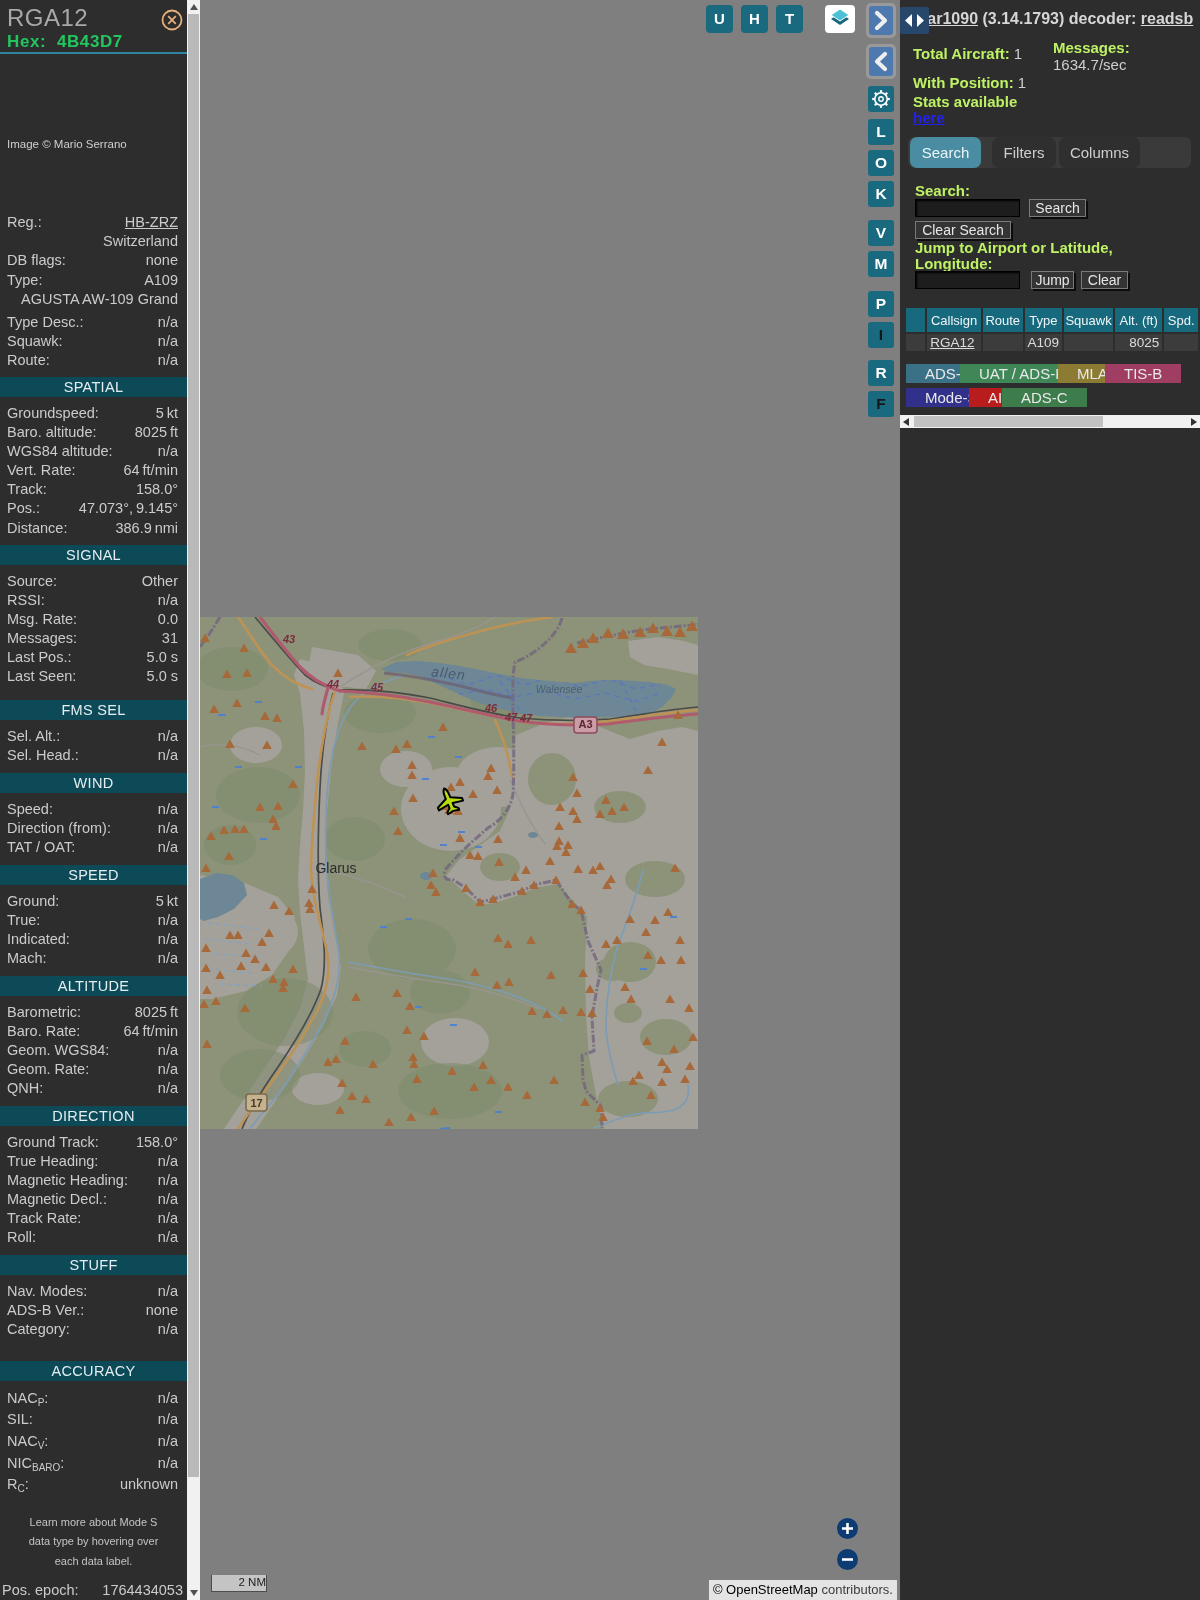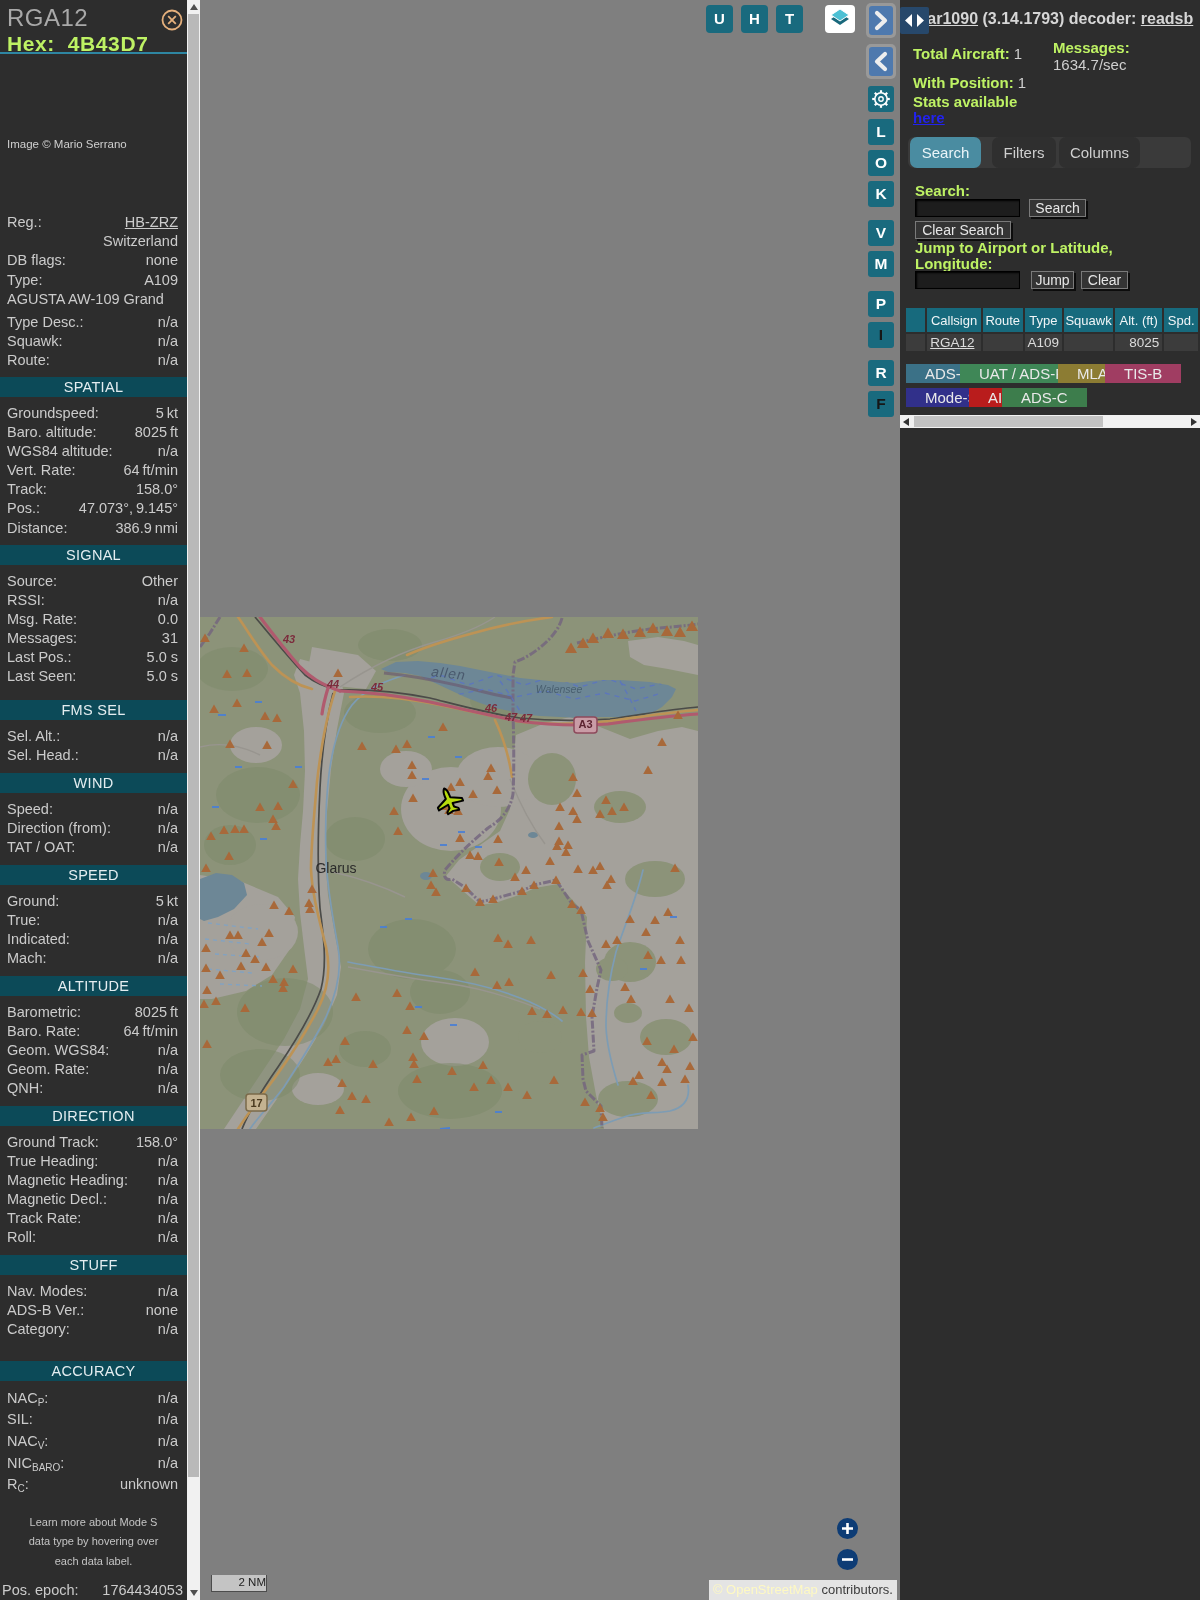--- a/index.html
+++ b/index.html
@@ -3,30 +3,30 @@
 <style>
 *{margin:0;padding:0;box-sizing:border-box}
 html,body{width:1200px;height:1600px;overflow:hidden;background:#7f7f7f;font-family:"Liberation Sans",sans-serif}
 #page{position:relative;width:1200px;height:1600px}
 
 #side{position:absolute;left:0;top:0;width:200px;height:1600px;background:#2d2d2d}
 #sscroll{position:absolute;right:0;top:0;width:13px;height:1600px;background:#f1f1f1}
 #sthumb{position:absolute;left:1px;top:14px;width:11px;height:1463px;background:#b9b9b9}
 .sarr{position:absolute;width:0;height:0}
 #title{position:absolute;left:7px;top:4px;font-size:24px;color:#a9a9a9;letter-spacing:0.5px}
-#hex{position:absolute;left:7px;top:32px;font-size:21px;font-weight:bold;color:#bef264;letter-spacing:0.6px}
+#hex{position:absolute;left:7px;top:32px;font-size:17px;font-weight:bold;color:#22c55e;letter-spacing:0.6px}
 #hr1{position:absolute;left:0;top:52px;width:187px;height:2px;background:#2e86a2}
 #credit{position:absolute;left:7px;top:138px;font-size:11.5px;color:#cfcfcf}
 #closex{position:absolute;left:160px;top:8px}
 #srows{position:absolute;left:0;top:213px;width:187px}
 .row{height:19.2px;line-height:19.2px;font-size:14.5px;color:#cbcbcb;padding:0 9px 0 7px;overflow:hidden}
 .row .lab{float:left}
 .row .val{float:right}
 .row .cval{display:block;text-align:right;padding-right:2px}
-.row.ctr .cval{text-align:left;padding-right:0}
+.row.ctr .cval{text-align:right;padding-right:0}
 .mt4{margin-top:4px}
 .mt6{}
 .und{text-decoration:underline}
 .sec{position:absolute;left:0;width:187px}
 .sechdr{height:20px;line-height:20px;background:#0c4a58;color:#e4edf0;text-align:center;font-size:14.5px;margin-bottom:6.5px;letter-spacing:0.3px}
 .acc{height:21.7px;line-height:21.7px}
 sub{font-size:10px;vertical-align:-3px}
 #learn{position:absolute;left:0;top:1513px;width:187px;text-align:center;font-size:11px;line-height:19.3px;color:#c4c4c4}
 #epoch{position:absolute;left:0;top:1580px;width:187px;height:20px;line-height:20px;font-size:14.5px;color:#cbcbcb}
 #epoch .lab{float:left;padding-left:2px}
@@ -37,21 +37,21 @@
 .sq{position:absolute;width:27px;height:28px;border-radius:4px;background:#196a7e;color:#fff;font-weight:bold;font-size:15px;text-align:center;line-height:28px}
 #lyr{position:absolute;left:625px;top:5px;width:30px;height:28px;border-radius:4px;background:#fff}
 #ctrcol{position:absolute;left:664px;top:0;width:36px;height:430px}
 .frame{position:absolute;left:2px;width:30px;height:35px;background:#999;border-radius:5px}
 .bluebtn{position:absolute;left:3px;top:3px;width:24px;height:29px;background:#4e79ae;border-radius:3px}
 .mbtn{position:absolute;left:4px;width:26px;height:26px;border-radius:3px;background:#196a7e;color:#fff;font-weight:bold;font-size:15.5px;text-align:center;line-height:26px}
 .mbtn.b{color:#161616}
 .zoomc{position:absolute;left:637px;width:21px;height:21px;border-radius:50%;background:#0d3c75;color:#fff;text-align:center;font-weight:bold}
 #scale{position:absolute;left:11px;top:1575px;width:56px;height:17px;background:rgba(223,223,223,0.72);border:1px solid #4c4c4c;border-top:none;text-align:right;font-size:11.5px;color:#222;line-height:15px}
 #attrib{position:absolute;right:3px;top:1580px;height:20px;background:rgba(250,250,250,0.82);font-size:13px;line-height:20px;padding:0 4px;white-space:nowrap}
-#attrib .g1{color:#fef9c3}
+#attrib .g1{color:#000000}
 #attrib .g2{color:#3c3c3c}
 
 #rp{position:absolute;left:900px;top:0;width:300px;height:1600px;background:#2d2d2d;font-size:15px;color:#cfcfcf}
 #rtoggle{position:absolute;left:0;top:7px;width:29px;height:27px;background:#27486b;border-radius:2px;z-index:3}
 #rtitle{position:absolute;left:22px;top:10px;font-size:16px;font-weight:bold;color:#d6d6d6;white-space:nowrap;z-index:2}
 #rtitle .und{text-decoration:underline}
 .blab{font-weight:bold;color:#bef264}
 #stats1{position:absolute;left:13px;top:45px}
 #stats2{position:absolute;left:153px;top:40px;line-height:16.5px}
 #stats3{position:absolute;left:13px;top:74px}

